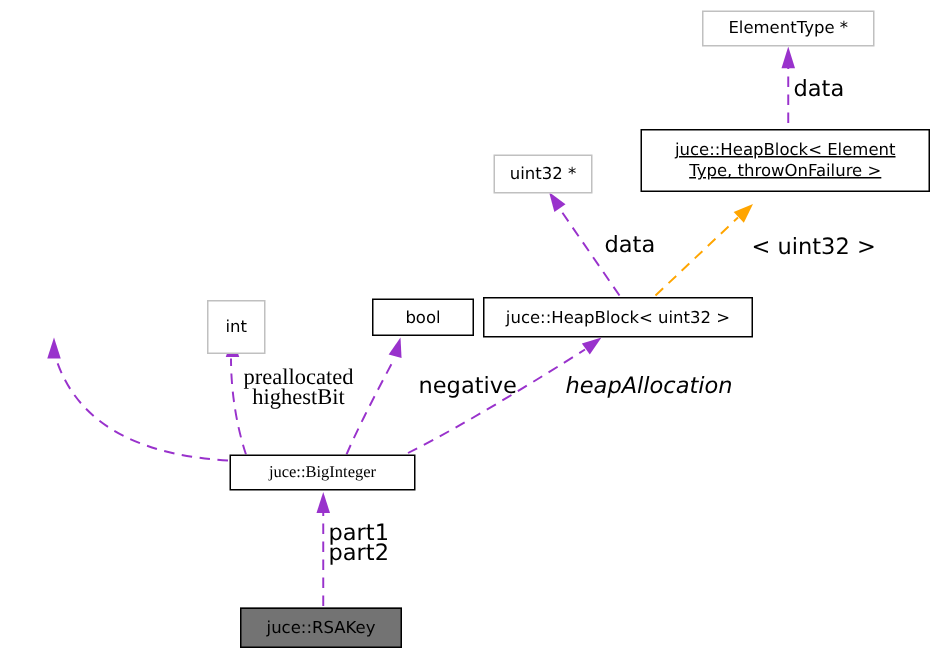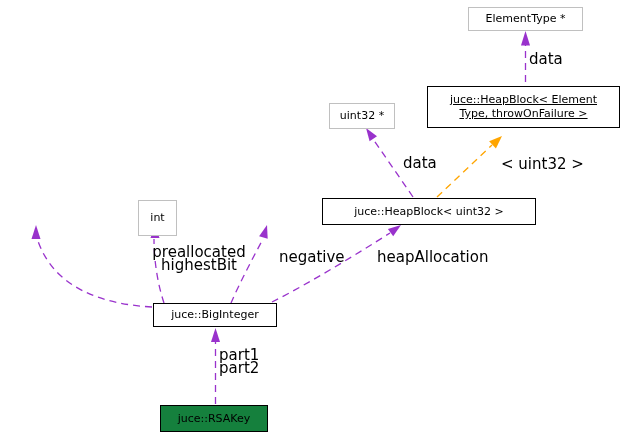--- a/index.html
+++ b/index.html
@@ -17,28 +17,28 @@
     display:flex;align-items:center;justify-content:center;
     background:#ffffff;
     font-size:11px;
     line-height:14px;
     text-align:center;
     white-space:pre-line;
     box-sizing:border-box;
   }
   .node.class{border:1.5px solid #000000;}
   .node.external{border:1px solid #c0c0c0;}
-  .node.highlighted{border:1.5px solid #000000;background:#15803d;}
+  .node.highlighted{border:1.5px solid #000000;background:#737373;}
   .edge-label{
     position:absolute;
     font-size:15px;
     line-height:13px;
     white-space:pre-line;
   }
-  .edge-label.center{text-align:center;}
+  .edge-label.center{text-align:center;font-family:Liberation Serif, serif;}
 </style>
 </head>
 <body>
 
 <div class="canvas">
 
   <svg class="edges" width="629" height="439" viewBox="0 0 629 439">
 
     <g stroke="#9932cc" fill="none" stroke-width="1.3" stroke-dasharray="7,5">
       <path d="M525.5,94 L525.5,45"></path>
@@ -68,40 +68,41 @@
     </g>
   </svg>
 
   <div class="node external" style="left:468px;top:7px;width:115px;height:24px;">ElementType *</div>
 
   <div class="node class" style="left:427px;top:86px;width:193px;height:42px;text-decoration:underline;">juce::HeapBlock&lt; Element
 Type, throwOnFailure &gt;</div>
 
   <div class="node external" style="left:329px;top:103px;width:66px;height:26px;">uint32 *</div>
 
-  <div class="node class" style="left:322px;top:198px;width:214px;height:27px;">juce::HeapBlock&lt; uint32 &gt;</div>
+  <div class="node class" style="left:322px;top:198px;width:180px;height:27px;">juce::HeapBlock&lt; uint32 &gt;</div>
 
 
   <div class="node external" style="left:138px;top:200px;width:39px;height:36px;">int</div>
 
+  <div class="node class" style="left:248px;top:199px;width:68px;height:25px;">bool</div>
 
-  <div class="node class" style="left:153px;top:303px;width:124px;height:24px;">juce::BigInteger</div>
+  <div class="node class" style="left:153px;top:303px;width:124px;height:24px;font-family:Liberation Serif, serif;">juce::BigInteger</div>
 
   <div class="node highlighted" style="left:160px;top:405px;width:108px;height:27px;">juce::RSAKey</div>
 
   <div class="edge-label" style="left:529px;top:53px;">data</div>
 
   <div class="edge-label" style="left:403px;top:157px;">data</div>
 
   <div class="edge-label" style="left:481px;top:158px;margin-left:20px;">&lt; uint32 &gt;</div>
 
 
   <div class="edge-label center" style="left:146px;top:246px;width:106px;">preallocated
 highestBit</div>
 
   <div class="edge-label" style="left:279px;top:251px;">negative</div>
 
-  <div class="edge-label" style="left:377px;top:251px;">heapAllocation</div>
+  <div class="edge-label" style="left:377px;top:251px;font-style:italic;">heapAllocation</div>
 
   <div class="edge-label" style="left:219px;top:349px;text-align:center;">part1
 part2</div>
 
 </div>
 
 </body></html>

